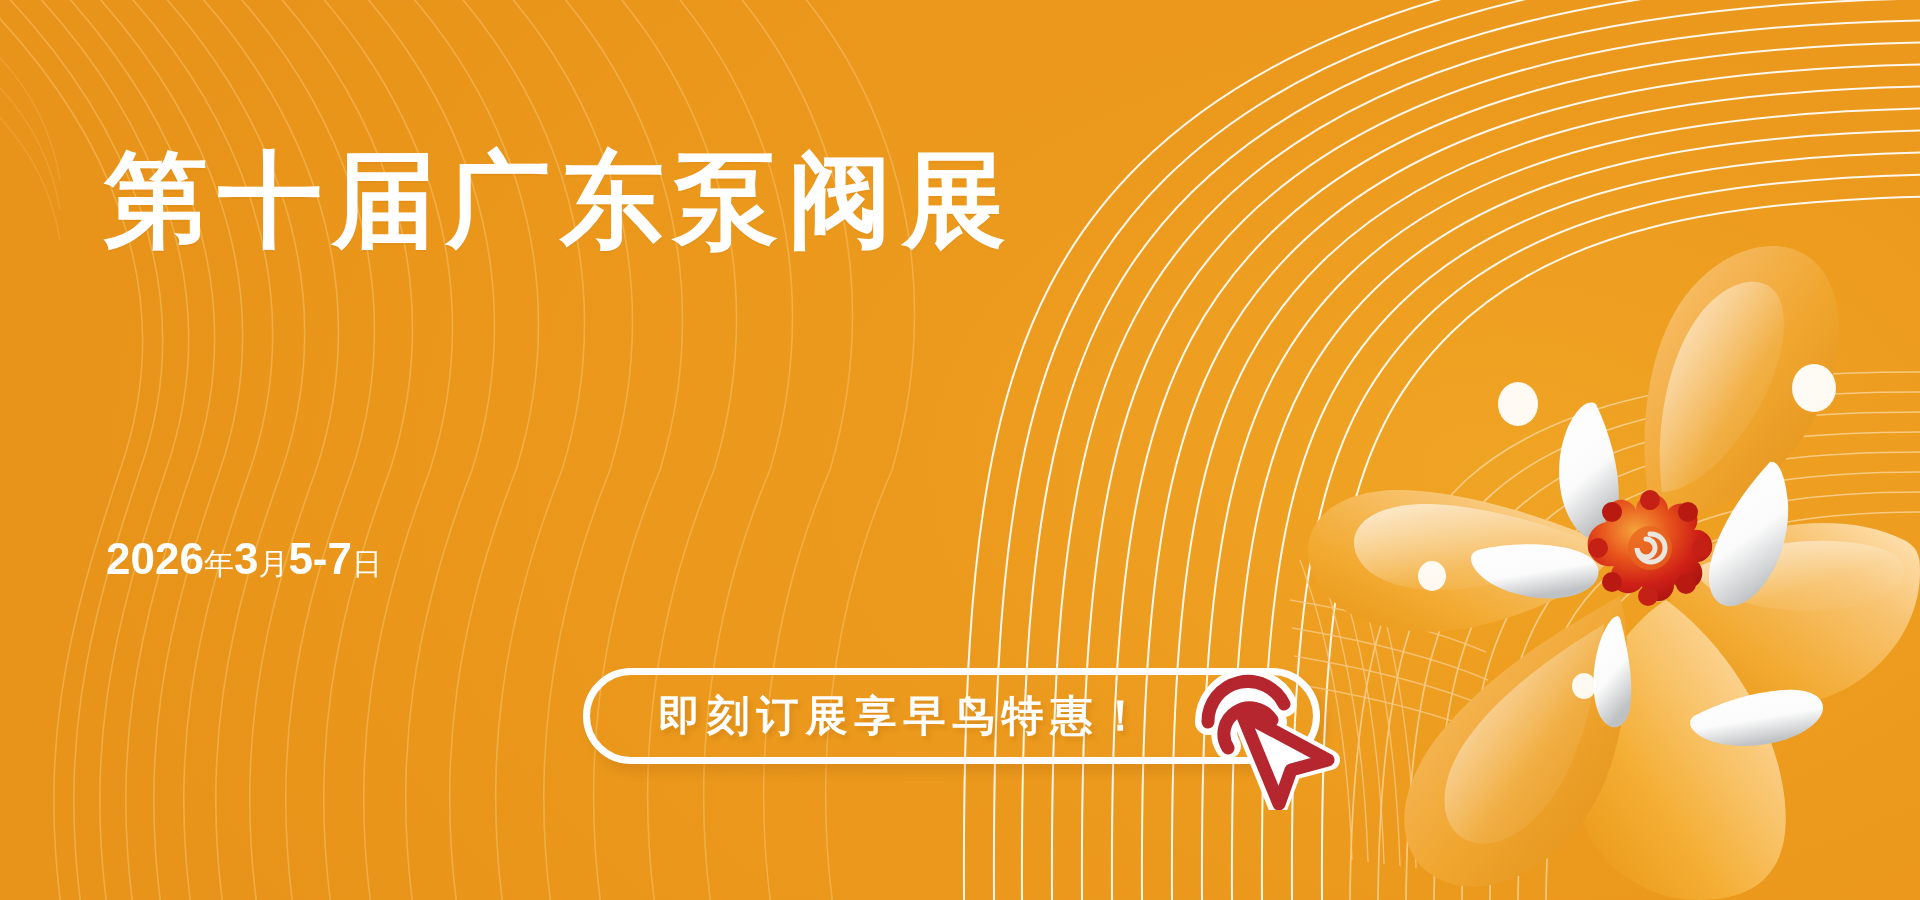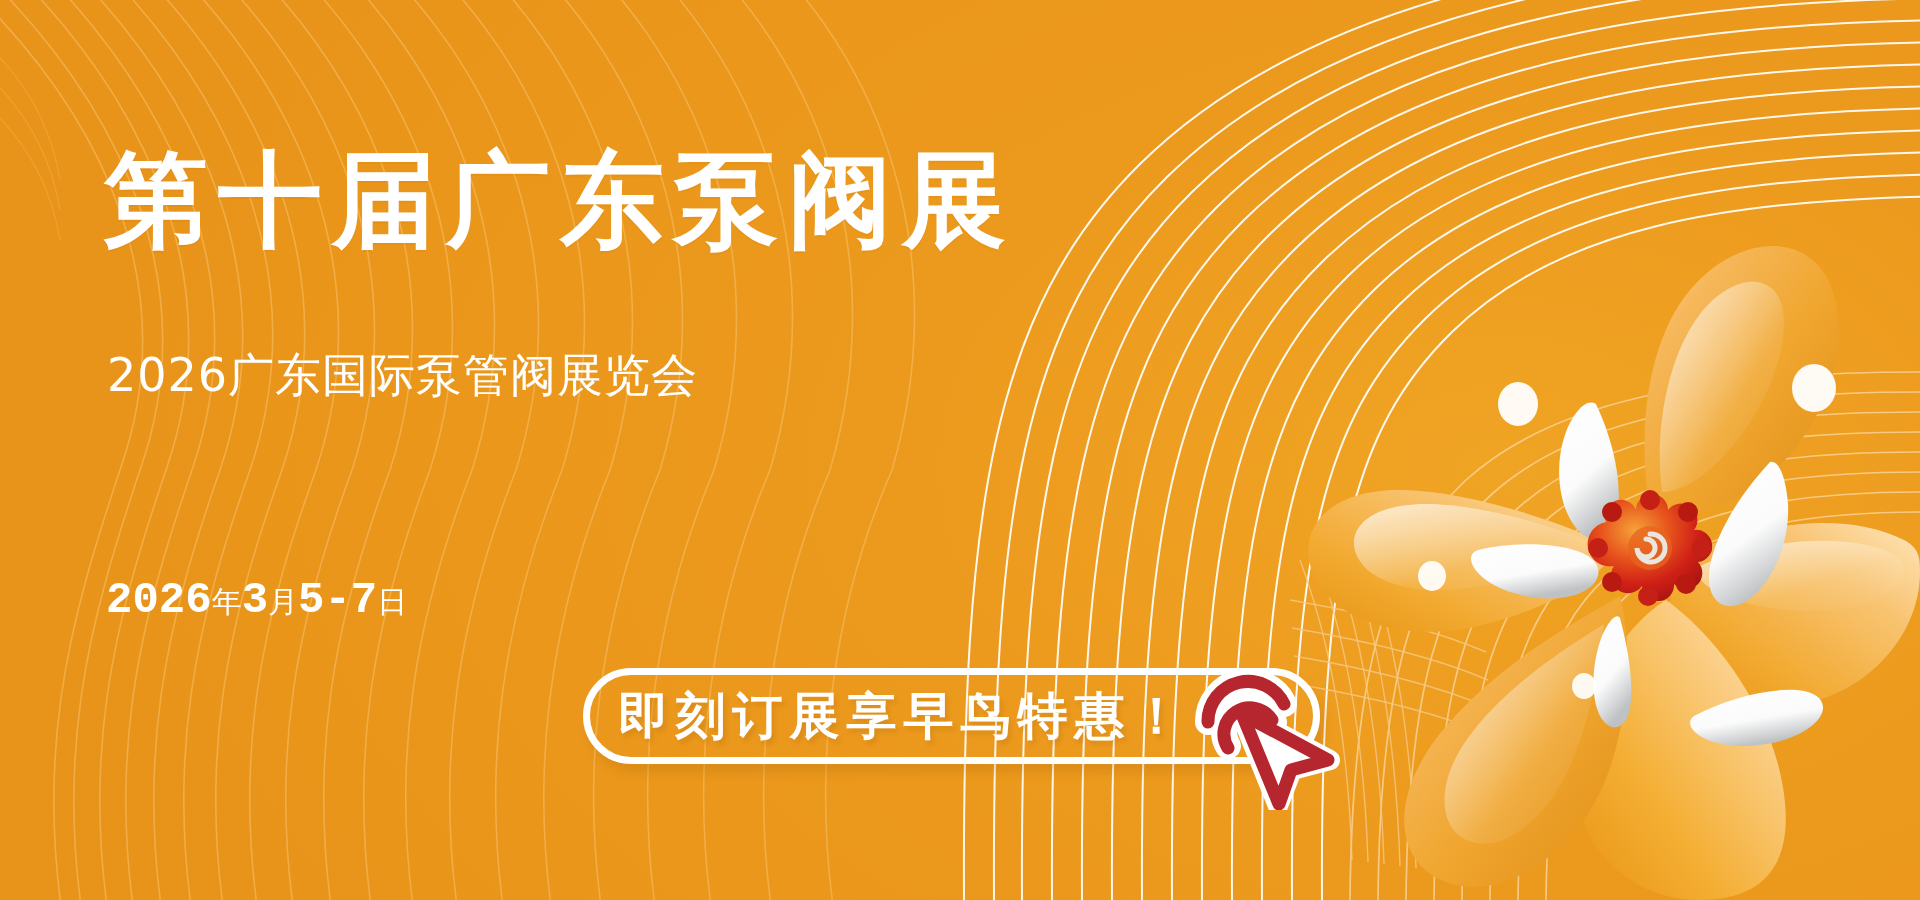--- a/index.html
+++ b/index.html
@@ -79,22 +79,21 @@
     white-space: nowrap;
     font-family: "DejaVu Sans", "Liberation Sans", sans-serif;
   }
 
   .date-row {
     position: absolute;
     left: 106px;
     top: 534px;
     color: #ffffff;
     white-space: nowrap;
-    font-family: Liberation Mono, monospace;
-    margin-top: 41px;
+    font-family: Liberation Sans, sans-serif;
   }
   .date-row .big {
     font-size: 44px;
     font-weight: bold;
     letter-spacing: 0px;
   }
   .date-row .small {
     font-size: 30px;
     font-weight: 400;
   }
@@ -128,21 +127,21 @@
     box-shadow: 6px 9px 10px rgba(165,95,10,0.20);
   }
   .cta-label {
     position: absolute;
     left: 0; top: 0;
     width: 737px; height: 82px;
     display: flex;
     align-items: center;
     justify-content: center;
     color: #ffffff;
-    font-size: 50px;
+    font-size: 42px;
     font-weight: bold;
     letter-spacing: 7px;
     padding-right: 110px;
     box-sizing: border-box;
     white-space: nowrap;
     font-family: "DejaVu Sans", "Liberation Sans", sans-serif;
     text-shadow: 3px 4px 4px rgba(165,95,10,0.22);
   }
   .cursor-icon {
     position: absolute;
@@ -344,21 +343,20 @@
         </g>
       </g>
     </g>
   </svg>
 
   <div class="content">
 
     <div class="title-cn">第十届广东泵阀展</div>
 
 
-    <div class="title-sub">2026广东国际泵管阀展览会</div>
 
     <div class="date-row">
       <span class="big">2026</span><span class="small">年</span><span class="big">3</span><span class="small">月</span><span class="big">5-7</span><span class="small">日</span>
     </div>
 
 
     <div class="cta">
       <div class="cta-label">即刻订展享早鸟特惠！</div>
     </div>
 

